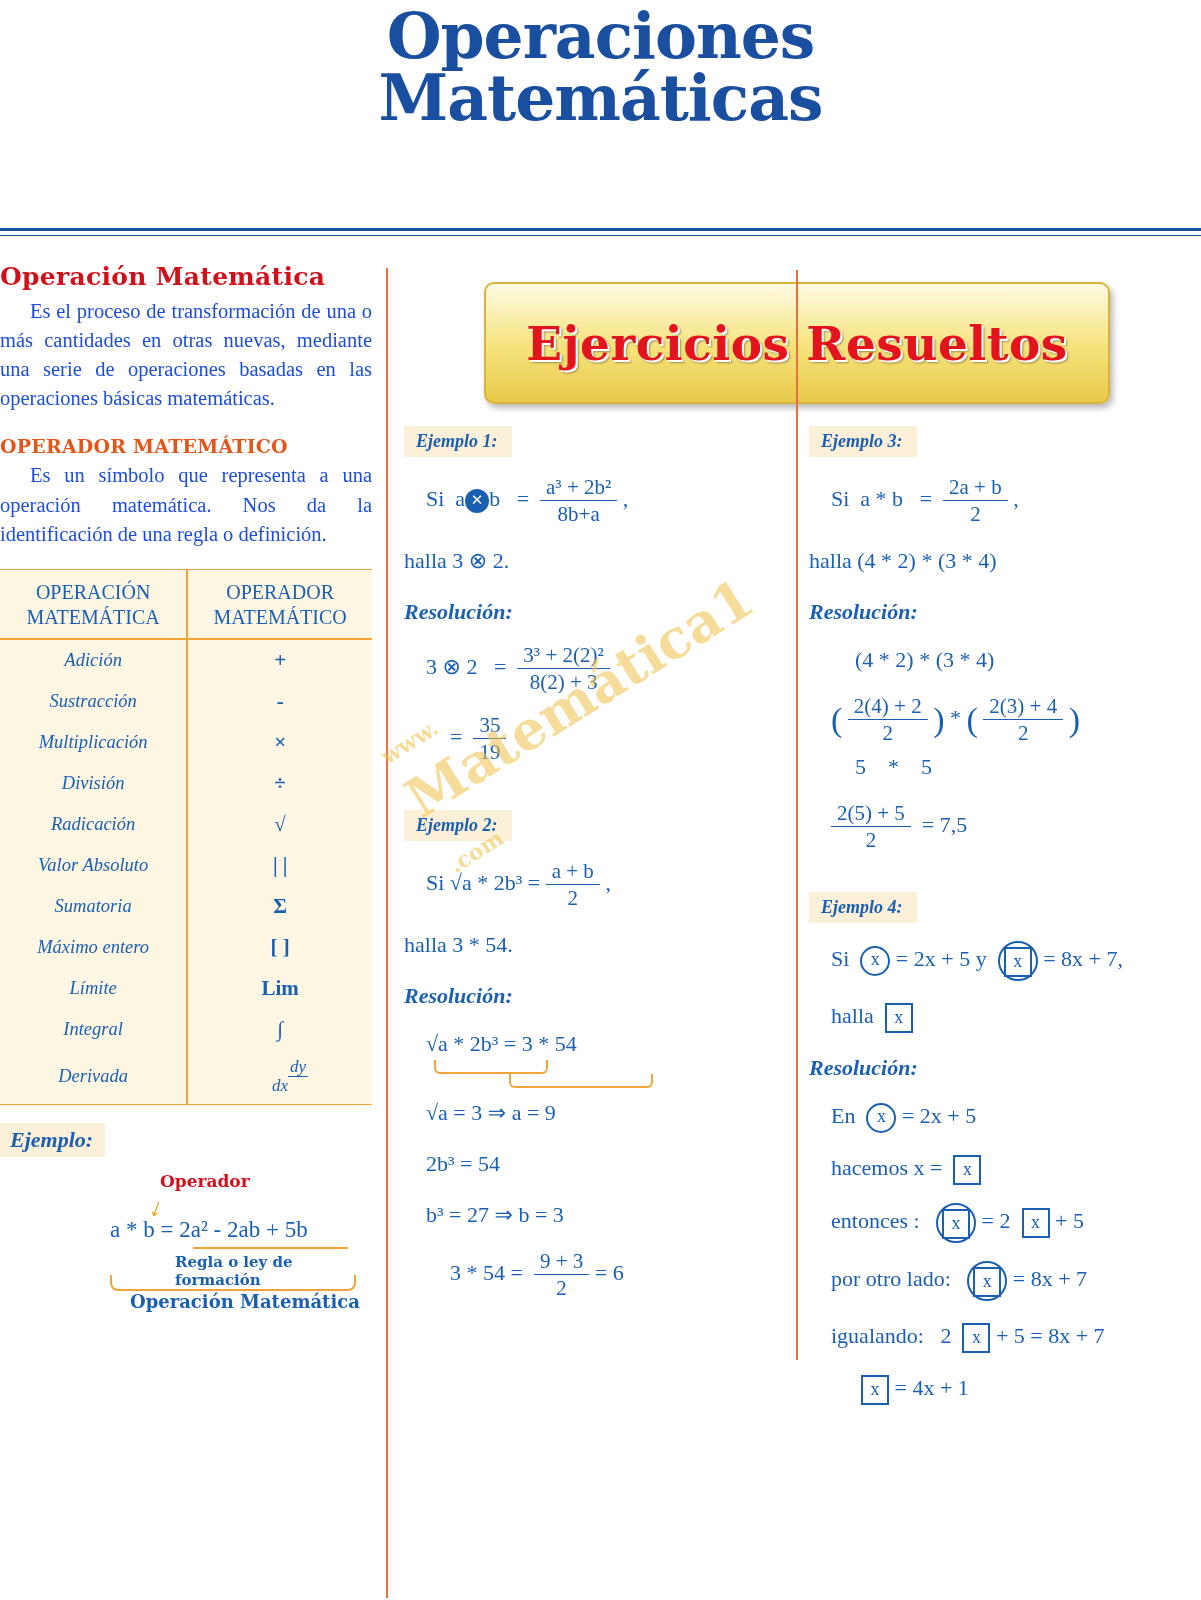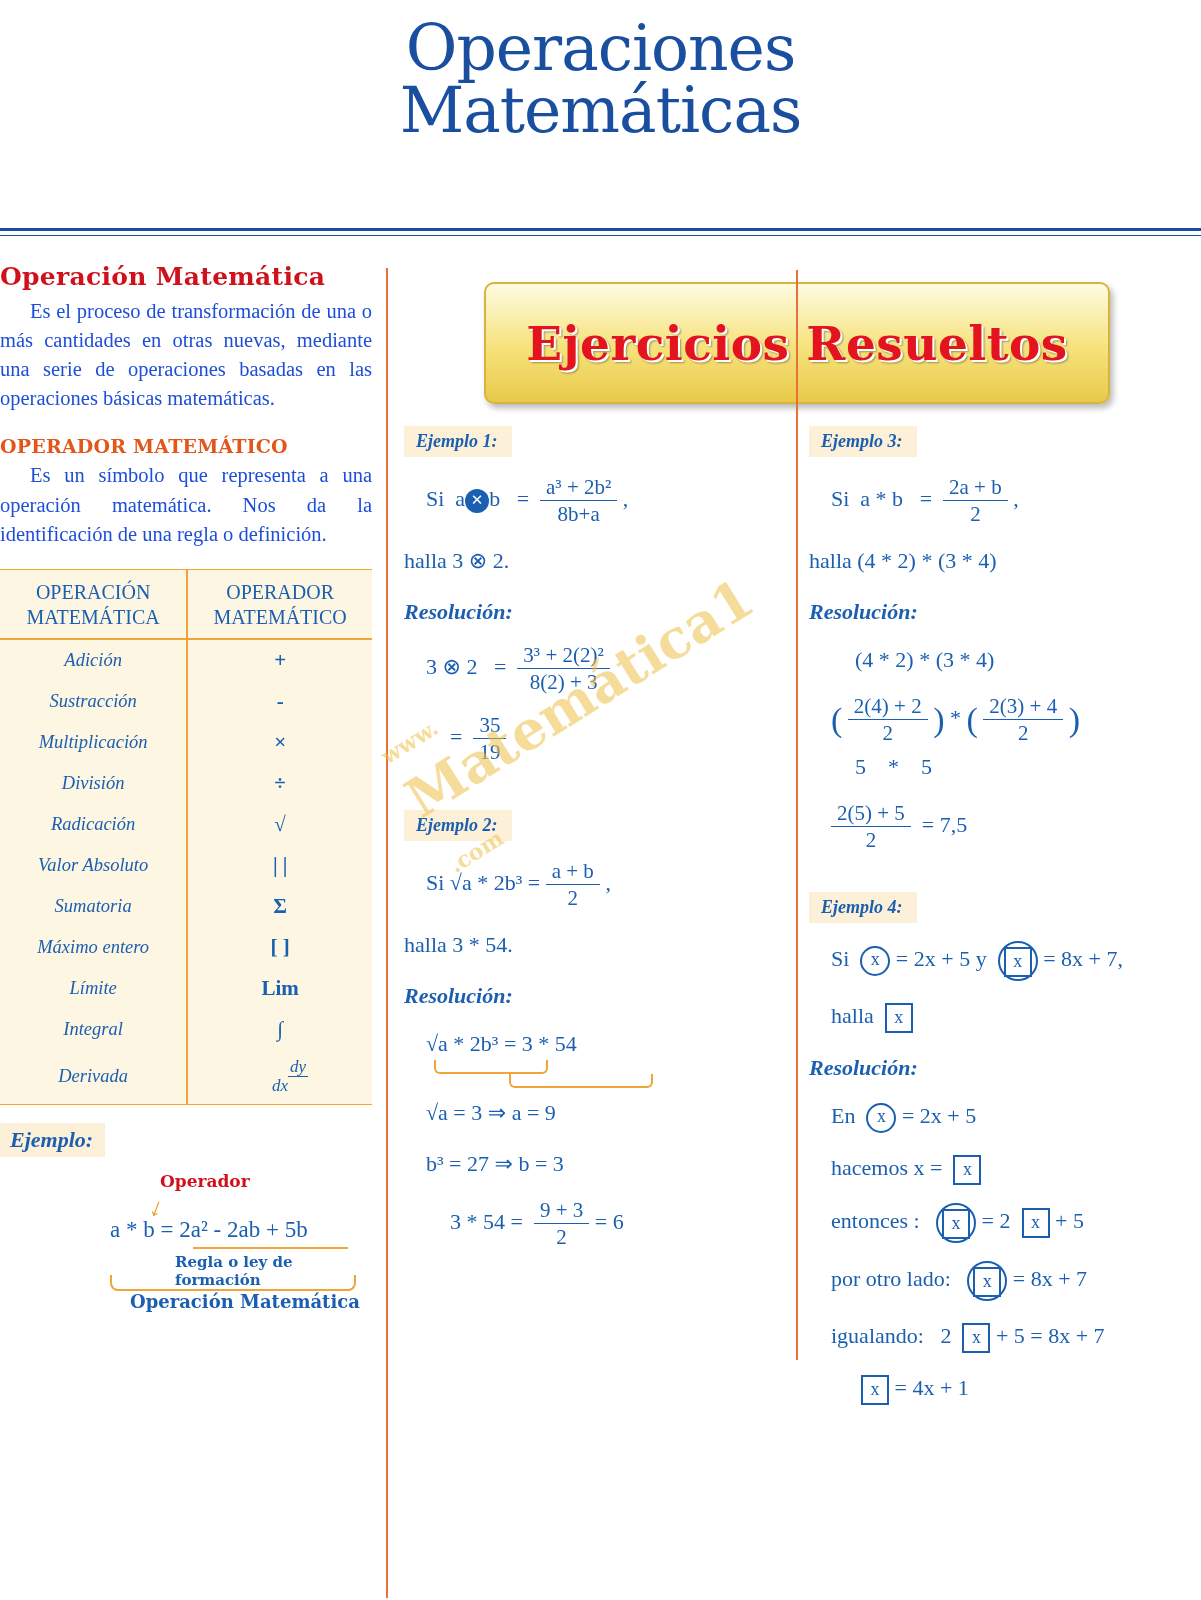--- a/index.html
+++ b/index.html
@@ -11,25 +11,25 @@
     position:relative;
     overflow:hidden;
   }
   .page{position:relative;width:1201px;height:1600px;}
 
   
   .title{
     text-align:center;
     color:#1a4fa0;
     font-family:"DejaVu Serif", serif;
-    font-weight:normal;
+    font-weight:bold;
     font-size:63px;
     line-height:0.98;
     letter-spacing:-1px;
-    padding-top:18px;
+    padding-top:6px;
   }
   .title .l2{display:block;}
   .rule{
     position:absolute;
     left:0;right:0;top:228px;
     border-top:3px solid #1a4fa0;
     border-bottom:1px solid #1a4fa0;
     height:4px;
   }
 
@@ -382,20 +382,21 @@
             <span>,</span>
           </div>
           <div class="line">halla  3  * 54.</div>
           <div class="res">Resolución:</div>
           <div class="line ind">√a   *  2b³  =   3  *  54</div>
           <div class="bracepair">
             <div class="br" style="left:20px;top:0;width:110px;"></div>
             <div class="br" style="left:95px;top:14px;width:140px;"></div>
           </div>
           <div class="line ind" style="margin-top:2px">√a   = 3    ⇒ a = 9</div>
+          <div class="line ind">2b³ = 54</div>
           <div class="line ind">b³ = 27     ⇒ b = 3</div>
           <div class="line ind2">
             <span>3 * 54 =</span>&nbsp;
             <span class="f">
               <span class="n">9 + 3</span>
               <span class="d">2</span>
             </span>
             <span>= 6</span>
           </div>
         </div>

